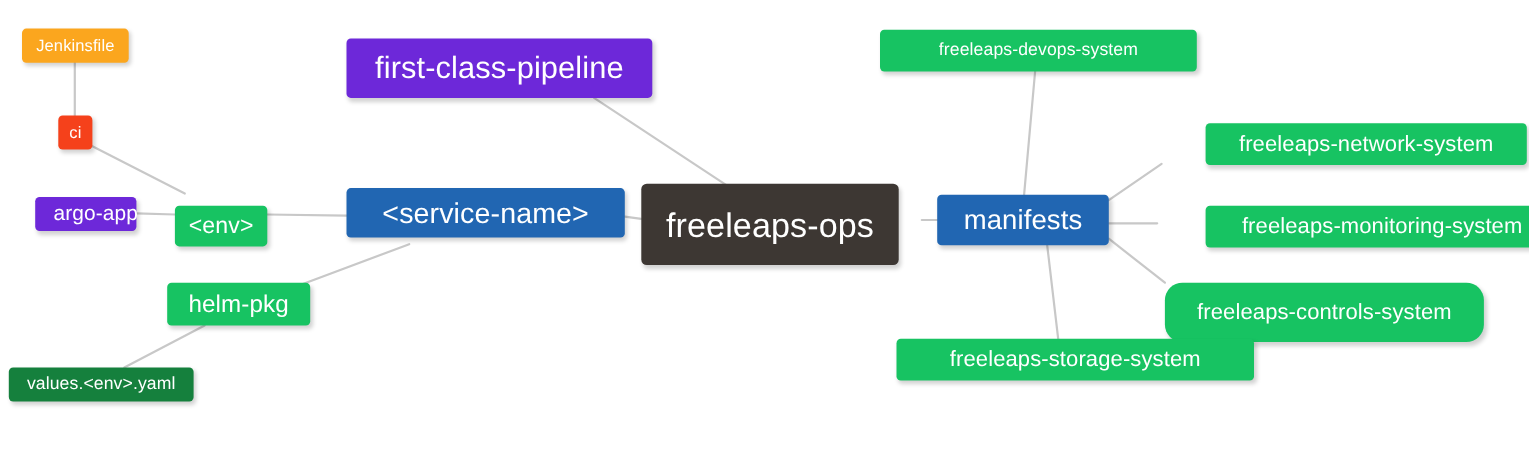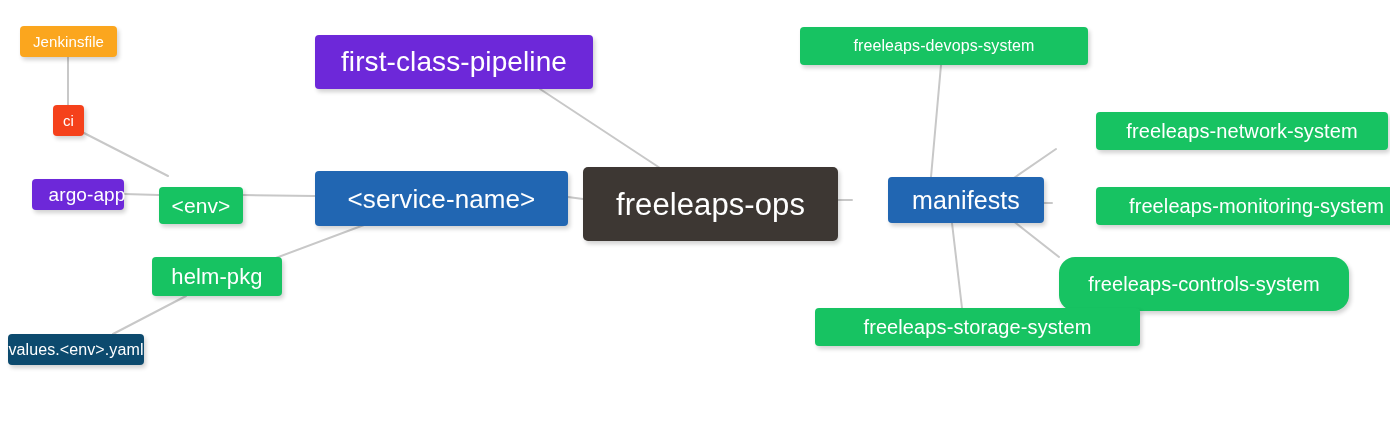--- a/index.html
+++ b/index.html
@@ -57,48 +57,48 @@
       <line x1="68" y1="57" x2="68" y2="105" stroke="#c8c8c8" stroke-width="2" stroke-linecap="round"></line>
       <line x1="124" y1="194" x2="159" y2="195" stroke="#c8c8c8" stroke-width="2" stroke-linecap="round"></line>
       <line x1="113" y1="334" x2="186" y2="296" stroke="#c8c8c8" stroke-width="2" stroke-linecap="round"></line>
       <line x1="941" y1="65" x2="931" y2="177" stroke="#c8c8c8" stroke-width="2" stroke-linecap="round"></line>
       <line x1="1056" y1="149" x2="1008" y2="182" stroke="#c8c8c8" stroke-width="2" stroke-linecap="round"></line>
       <line x1="1052" y1="203" x2="1008" y2="203" stroke="#c8c8c8" stroke-width="2" stroke-linecap="round"></line>
       <line x1="1059" y1="257" x2="1008" y2="217" stroke="#c8c8c8" stroke-width="2" stroke-linecap="round"></line>
       <line x1="962" y1="308" x2="952" y2="223" stroke="#c8c8c8" stroke-width="2" stroke-linecap="round"></line>
     </svg>
   <div id="node-layer">
-      <div class="node" style="left: 583px; top: 167px; width: 255px; height: 74px; background: rgb(61, 55, 51); font-size: 31px; border-radius: 5px;">
+      <div class="node" style="left: 583px; top: 167px; width: 234px; height: 74px; background: rgb(61, 55, 51); font-size: 31px; border-radius: 5px;">
         <span class="node-label">freeleaps-ops</span>
       </div>
       <div class="node" style="left: 315px; top: 35px; width: 278px; height: 54px; background: #6d28d9; font-size: 28px; border-radius: 4px;">
         <span class="node-label">first-class-pipeline</span>
       </div>
-      <div class="node" style="left: 315px; top: 171px; width: 253px; height: 55px; background: rgb(33, 102, 178); font-size: 26px; border-radius: 4px;">
+      <div class="node" style="left: 315px; top: 171px; width: 253px; height: 45px; background: rgb(33, 102, 178); font-size: 26px; border-radius: 4px;">
         <span class="node-label">&lt;service-name&gt;</span>
       </div>
-      <div class="node" style="left: 852px; top: 177px; width: 156px; height: 46px; background: rgb(33, 102, 178); font-size: 25px; border-radius: 4px; margin-left: 36px;">
+      <div class="node" style="left: 852px; top: 177px; width: 156px; height: 46px; background: rgb(33, 102, 178); font-size: 25px; border-radius: 4px;">
         <span class="node-label">manifests</span>
       </div>
       <div class="node" style="left: 159px; top: 176px; width: 84px; height: 37px; background: rgb(23, 195, 98); font-size: 21px; border-radius: 4px; margin-top: 11px;">
         <span class="node-label">&lt;env&gt;</span>
       </div>
       <div class="node" style="left: 152px; top: 257px; width: 130px; height: 39px; background: rgb(23, 195, 98); font-size: 22px; border-radius: 4px;">
         <span class="node-label">helm-pkg</span>
       </div>
       <div class="node" style="left: 20px; top: 26px; width: 97px; height: 31px; background: rgb(251, 166, 30); font-size: 15px; border-radius: 4px; text-align: right;">
         <span class="node-label">Jenkinsfile</span>
       </div>
       <div class="node" style="left: 53px; top: 105px; width: 31px; height: 31px; background: rgb(245, 65, 27); font-size: 15px; border-radius: 4px;">
         <span class="node-label">ci</span>
       </div>
       <div class="node" style="left: 32px; top: 179px; width: 92px; height: 31px; background: #6d28d9; font-size: 19px; border-radius: 4px; padding-left: 18px;">
         <span class="node-label">argo-app</span>
       </div>
-      <div class="node" style="left: 8px; top: 334px; width: 136px; height: 31px; background: #0c4a6e; font-size: 16px; border-radius: 4px; text-align: center;">
+      <div class="node" style="left: 8px; top: 334px; width: 168px; height: 31px; background: #15803d; font-size: 16px; border-radius: 4px; text-align: center;">
         <span class="node-label">values.&lt;env&gt;.yaml</span>
       </div>
       <div class="node" style="left: 800px; top: 27px; width: 288px; height: 38px; background: rgb(23, 195, 98); font-size: 16px; border-radius: 4px;">
         <span class="node-label">freeleaps-devops-system</span>
       </div>
       <div class="node" style="left: 1056px; top: 112px; width: 292px; height: 38px; background: rgb(23, 195, 98); font-size: 20px; border-radius: 4px; margin-left: 40px;">
         <span class="node-label">freeleaps-network-system</span>
       </div>
       <div class="node" style="left: 1096px; top: 187px; width: 321px; height: 38px; background: rgb(23, 195, 98); font-size: 20px; border-radius: 4px;">
         <span class="node-label">freeleaps-monitoring-system</span>

